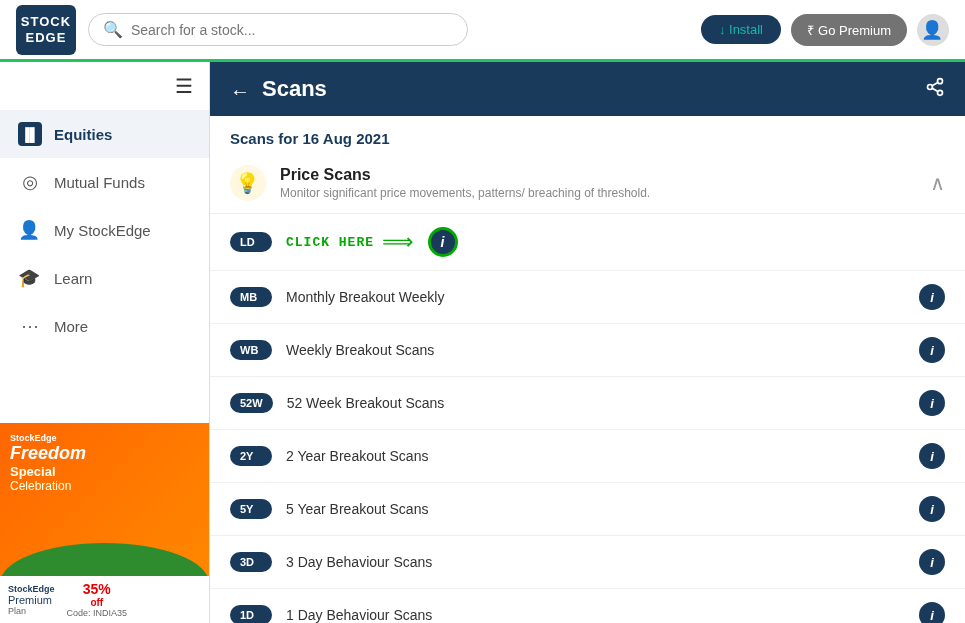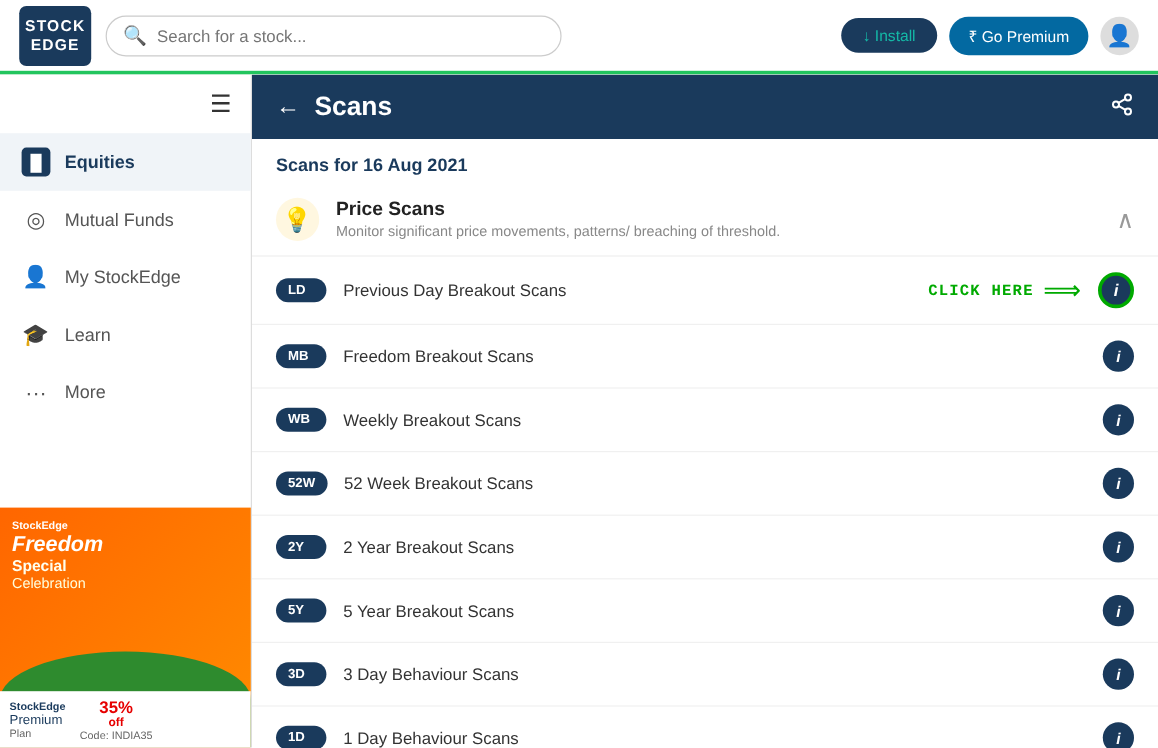--- a/index.html
+++ b/index.html
@@ -61,21 +61,21 @@
       border: none;
       border-radius: 20px;
       padding: 7px 18px;
       font-size: 13px;
       cursor: pointer;
       display: flex;
       align-items: center;
       gap: 5px;
     }
     .btn-premium {
-      background: #0369a1;
+      background: #737373;
       color: #fff;
       border: none;
       border-radius: 20px;
       padding: 7px 16px;
       font-size: 13px;
       cursor: pointer;
     }
     .user-icon {
       width: 32px;
       height: 32px;
@@ -440,33 +440,32 @@
         <div class="bulb-icon">💡</div>
         <div class="section-info">
           <div class="section-title">Price Scans</div>
           <div class="section-desc">Monitor significant price movements, patterns/ breaching of threshold.</div>
         </div>
         <div class="chevron-icon">∧</div>
       </div>
 
       <div class="scan-item">
         <div class="scan-badge">LD</div>
-        <div class="scan-label">Previous Day Breakout Scans</div>
         <div class="click-here-annotation">
           <span class="click-here-text">CLICK HERE</span>
           <div class="arrow-circle">
             <span class="green-arrow">⟹</span>
           </div>
         </div>
         <div class="info-icon-highlighted">i</div>
       </div>
 
       <div class="scan-item">
         <div class="scan-badge">MB</div>
-        <div class="scan-label">Freedom Breakout Scans</div>
+        <div class="scan-label">Monthly Breakout Weekly</div>
         <div class="info-icon">i</div>
       </div>
 
       <div class="scan-item">
         <div class="scan-badge">WB</div>
         <div class="scan-label">Weekly Breakout Scans</div>
         <div class="info-icon">i</div>
       </div>
 
       <div class="scan-item">

